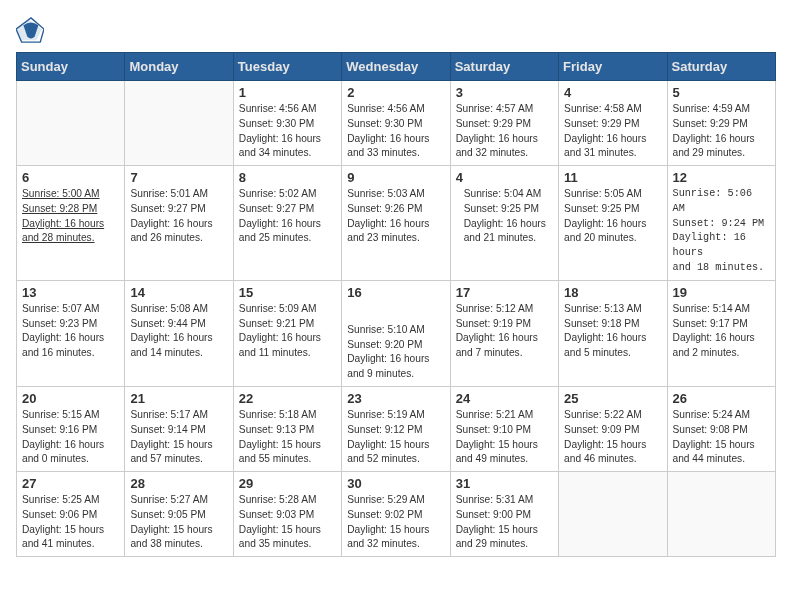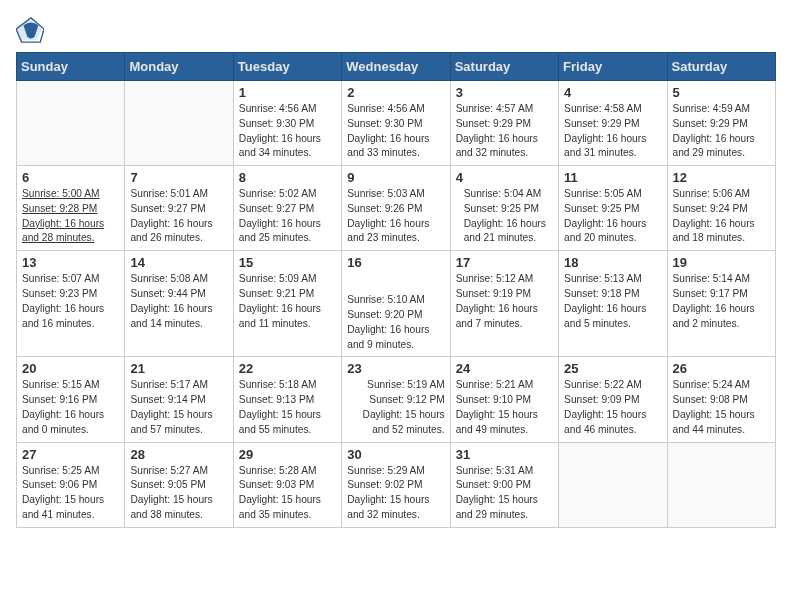--- a/index.html
+++ b/index.html
@@ -203,21 +203,21 @@
         </td>
         <td>
           <div class="day-num">11</div>
           <div class="day-info" style="white-space: pre-line;">Sunrise: 5:05 AM
 Sunset: 9:25 PM
 Daylight: 16 hours
 and 20 minutes.</div>
         </td>
         <td>
           <div class="day-num">12</div>
-          <div class="day-info" style="white-space: pre-line;">Sunrise: 5:06 AM
+          <div class="day-info" style="white-space: pre-line; font-family: Liberation Mono, monospace;">Sunrise: 5:06 AM
 Sunset: 9:24 PM
 Daylight: 16 hours
 and 18 minutes.</div>
         </td>
       </tr>
       <tr>
         <td>
           <div class="day-num">13</div>
           <div class="day-info" style="white-space: pre-line;">Sunrise: 5:07 AM
 Sunset: 9:23 PM
@@ -284,21 +284,21 @@
         </td>
         <td>
           <div class="day-num">22</div>
           <div class="day-info" style="white-space: pre-line;">Sunrise: 5:18 AM
 Sunset: 9:13 PM
 Daylight: 15 hours
 and 55 minutes.</div>
         </td>
         <td>
           <div class="day-num">23</div>
-          <div class="day-info" style="white-space: pre-line; text-align: right;">Sunrise: 5:19 AM
+          <div class="day-info" style="white-space: pre-line;">Sunrise: 5:19 AM
 Sunset: 9:12 PM
 Daylight: 15 hours
 and 52 minutes.</div>
         </td>
         <td>
           <div class="day-num">24</div>
           <div class="day-info" style="white-space: pre-line;">Sunrise: 5:21 AM
 Sunset: 9:10 PM
 Daylight: 15 hours
 and 49 minutes.</div>

